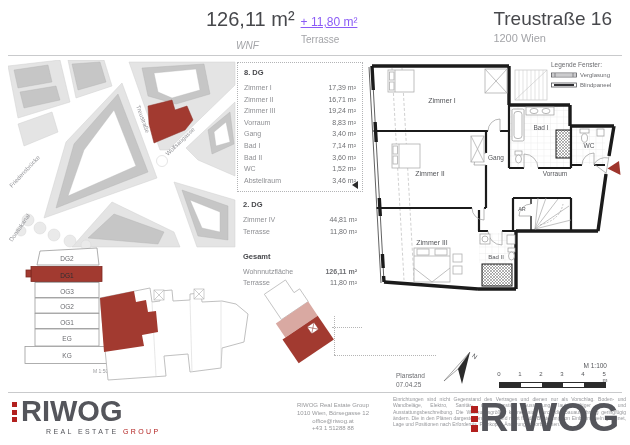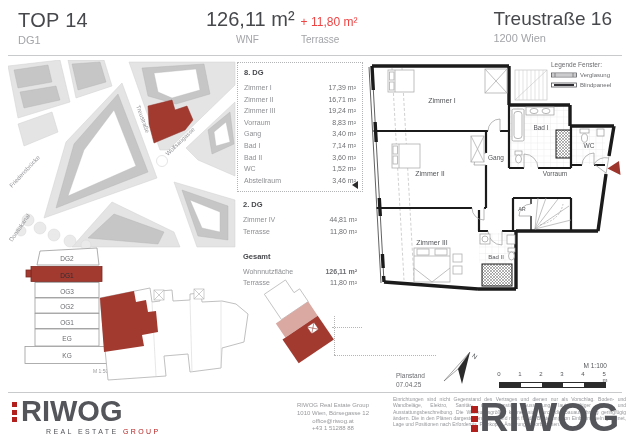--- a/index.html
+++ b/index.html
@@ -4,21 +4,21 @@
 <style>
   html,body{margin:0;padding:0;background:#e9e9e9;}
   .page{position:relative;width:630px;height:445px;background:#fff;font-family:"Liberation Sans",sans-serif;overflow:hidden;margin:0 auto;}
   .abs{position:absolute;}
   
   .h-unit{font-size:20px;color:#47484c;letter-spacing:.3px;}
   .h-sub{font-size:11px;color:#a3a4a8;margin-top:2px;}
   .h-areas{left:206px;top:8px;width:180px;}
   .h-area-line{display:flex;align-items:baseline;}
   .h-area-main{font-size:20px;color:#47484c;}
-  .h-area-extra{font-size:12px;color:#ef4444;margin-left:6px;}
+  .h-area-extra{font-size:12px;color:#8b5cf6;margin-left:6px;text-decoration:underline;}
   .h-area-labels{position:relative;height:12px;margin-top:3px;font-size:10px;color:#a3a4a8;}
   .h-right{right:18px;top:8px;text-align:left;}
   .h-street{font-size:19px;color:#47484c;}
   .rule{left:8px;width:614px;border-top:1px solid #c9cacc;height:0;}
   
   .rtable{left:237px;top:62px;width:126px;font-size:7px;}
   .rbox{border:1px dotted #b3b4b6;padding:5px 6px 5px 6px;}
   .rtitle{font-size:7.5px;font-weight:bold;color:#47484c;margin-bottom:5px;}
   .trow{display:flex;justify-content:space-between;line-height:11.6px;}
   .trow .lab{color:#8e8f93;}
@@ -56,31 +56,27 @@
   .f-mark .sq{display:flex;flex-direction:column;gap:3px;padding-top:10px;}
   .f-mark .sq i{width:6.5px;height:6.5px;background:#b2201e;}
   .f-mark .word{font-size:40px;font-weight:bold;color:#54555b;line-height:42px;margin-left:2px;letter-spacing:0;}
   svg text{font-family:"Liberation Sans",sans-serif;}
 </style>
 </head>
 <body>
 
 <div class="page">
 
-  <div class="abs" style="left:18px;top:9px;">
-    <div class="h-unit">TOP 14</div>
-    <div class="h-sub">DG1</div>
-  </div>
   <div class="abs h-areas">
     <div class="h-area-line">
       <span class="h-area-main">126,11 m²</span>
       <span class="h-area-extra">+ 11,80 m²</span>
     </div>
     <div class="h-area-labels">
-      <span class="abs" style="left:30px;top:0;">WNF</span>
+      <span class="abs" style="left:30px;top:6px;font-style:italic;">WNF</span>
       <span class="abs" style="left:95px;top:0;">Terrasse</span>
     </div>
   </div>
   <div class="abs h-right">
     <div class="h-street">Treustraße 16</div>
     <div class="h-sub">1200 Wien</div>
   </div>
   <div class="abs rule" style="top:55px;"></div>
 
   <svg class="abs" style="left:8px;top:60px;" width="228" height="188" viewBox="0 0 228 188">

